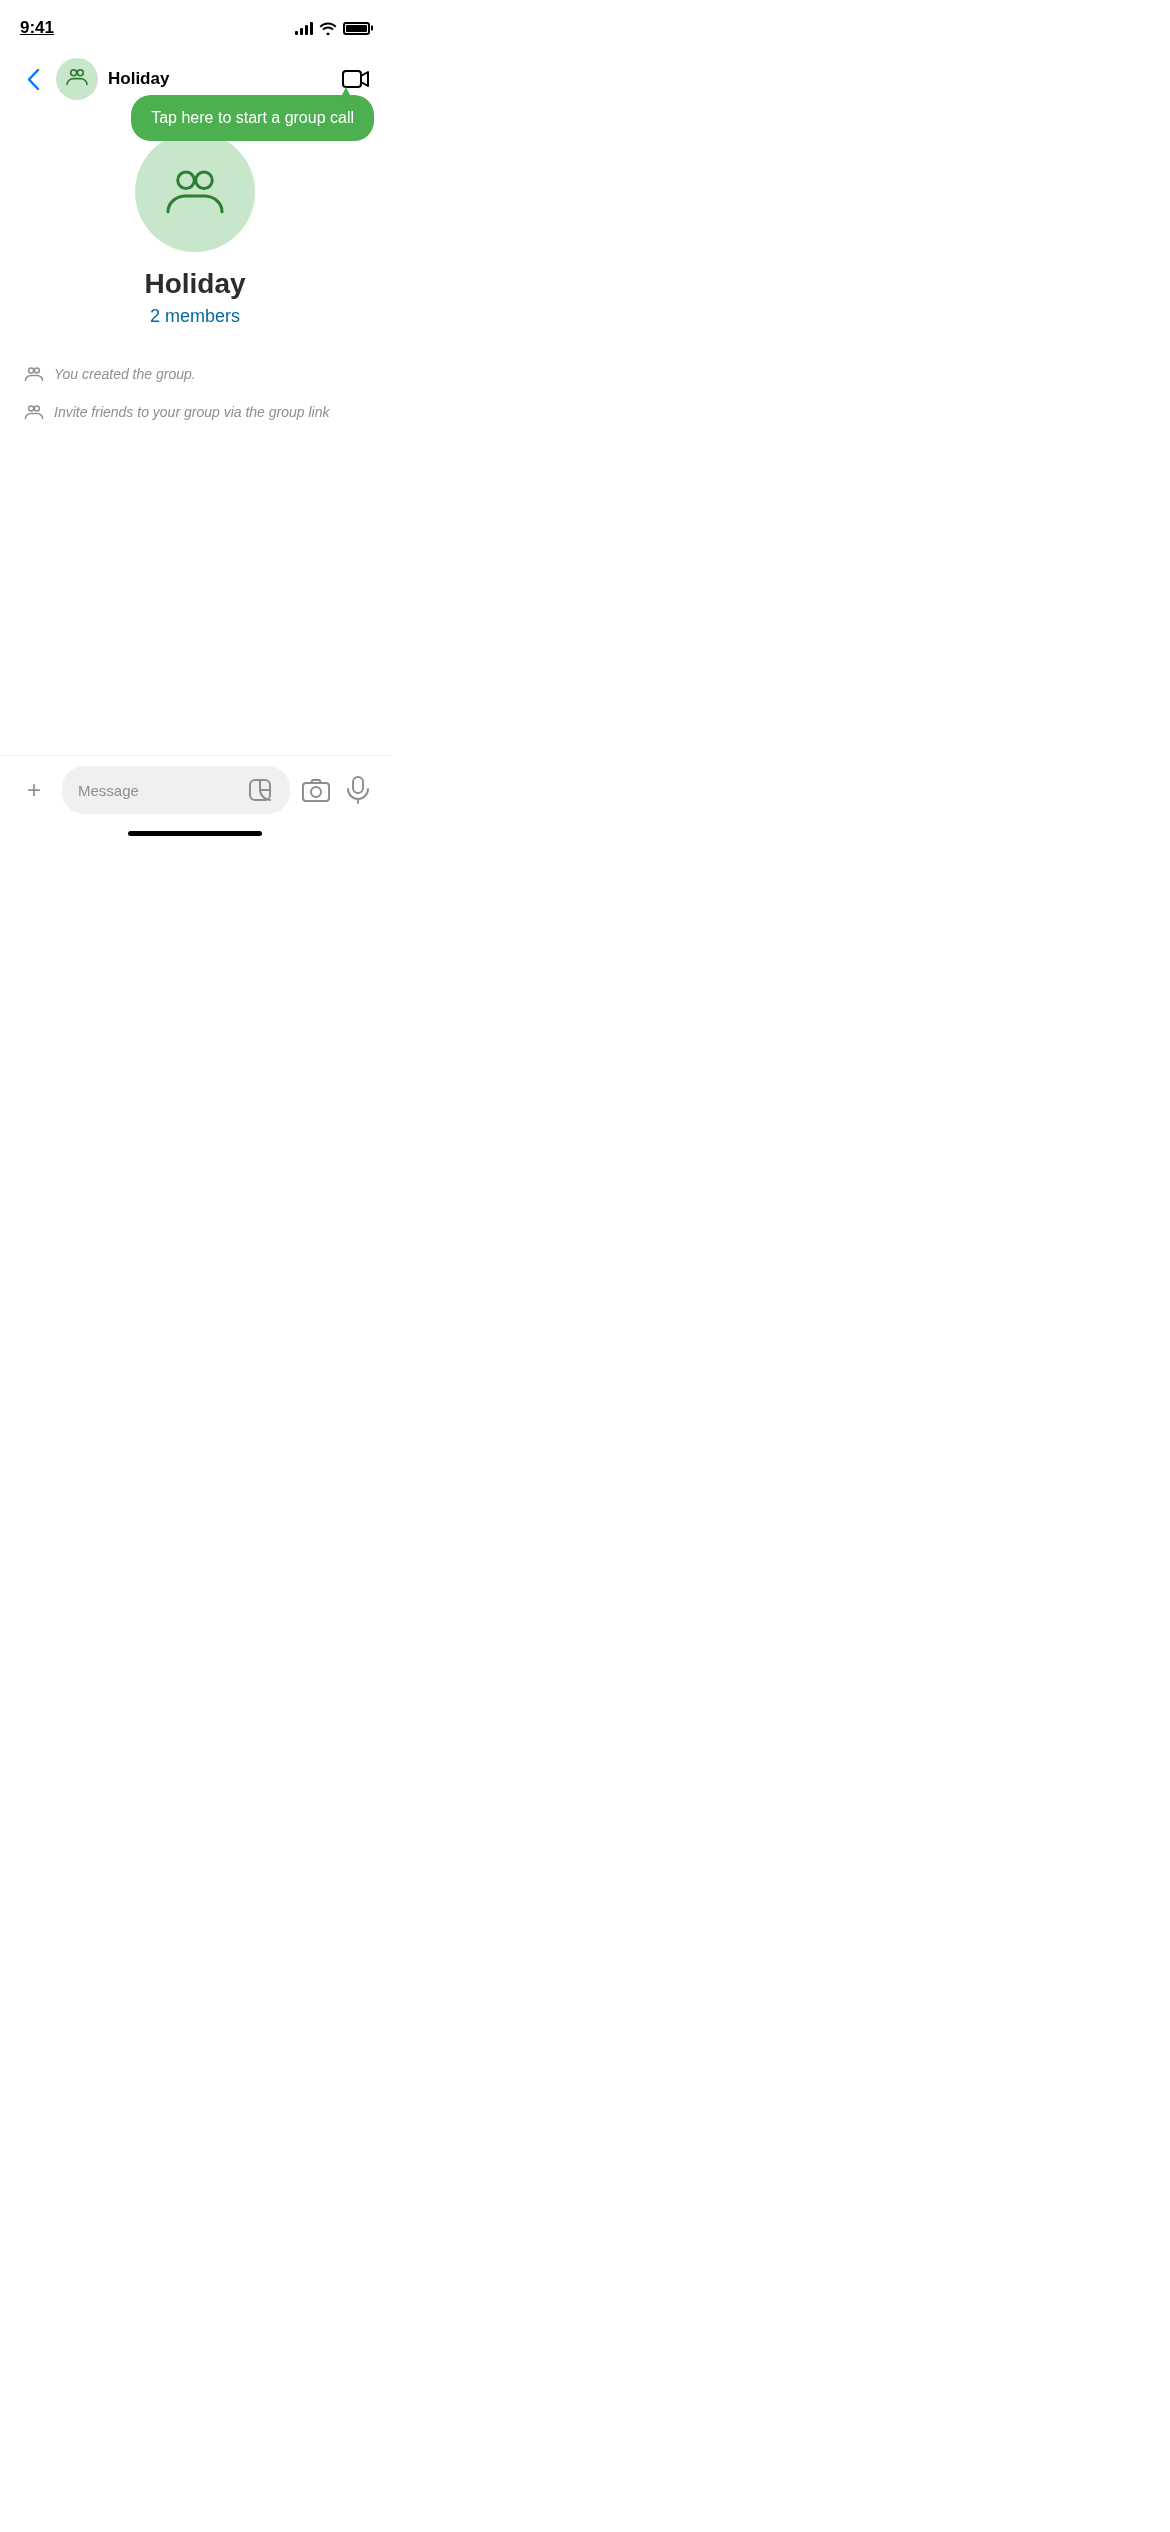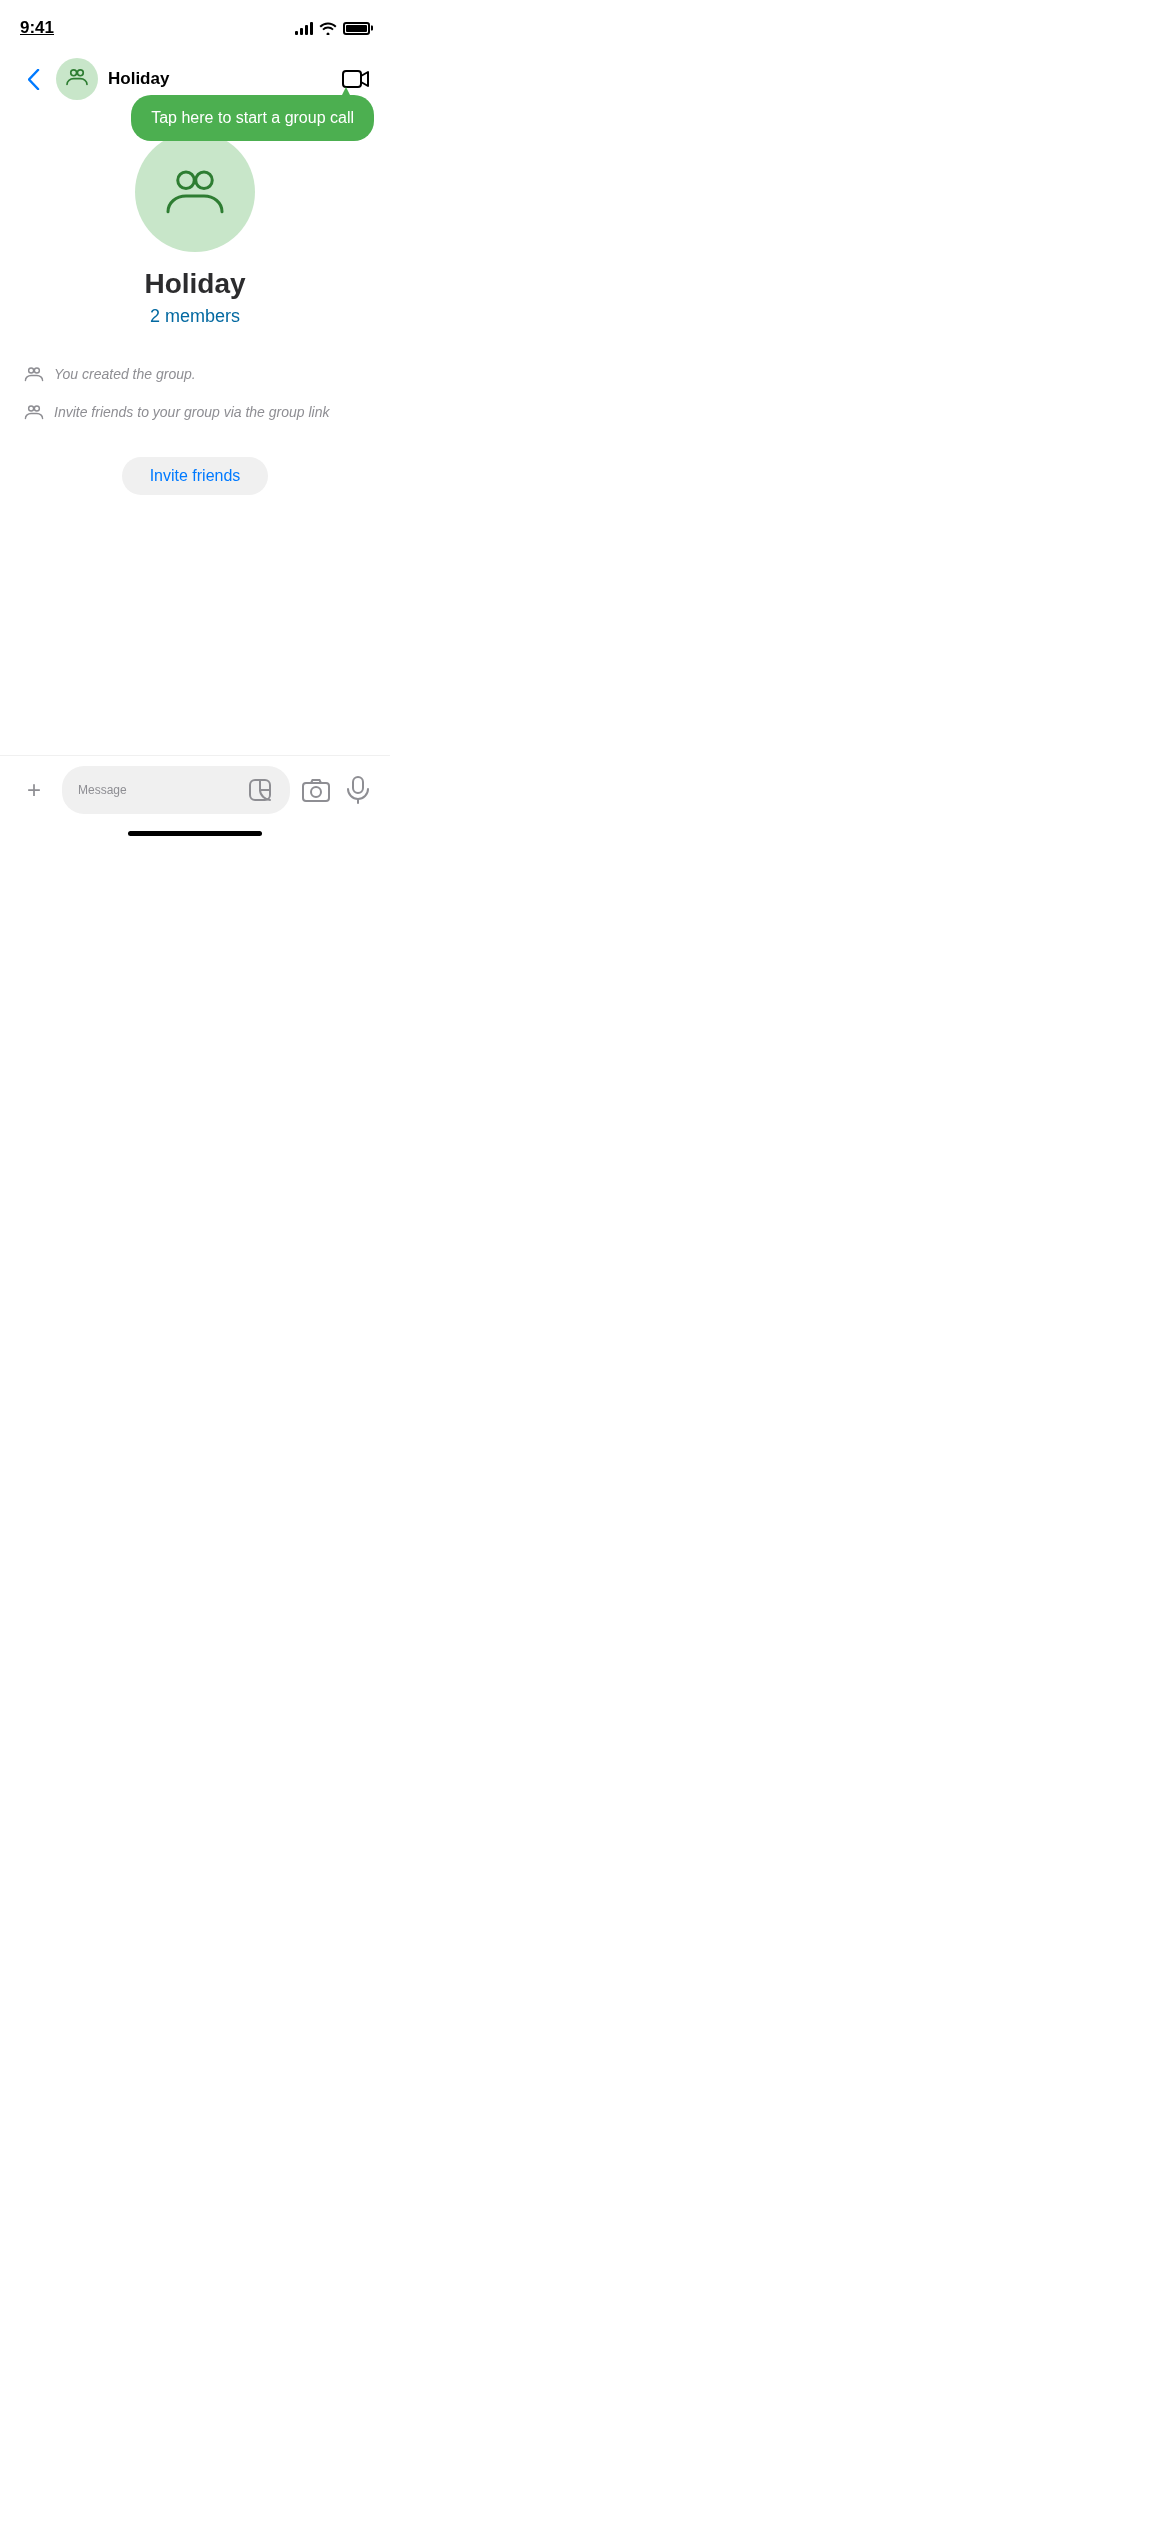--- a/index.html
+++ b/index.html
@@ -269,21 +269,21 @@
       font-size: 16px;
       color: #000;
       outline: none;
       display: flex;
       align-items: center;
       gap: 8px;
     }
 
     .message-input-placeholder {
       color: #8e8e93;
-      font-size: 12px;
+      font-size: 15px;
       flex: 1;
     }
 
     .sticker-btn {
       width: 28px;
       height: 28px;
       display: flex;
       align-items: center;
       justify-content: center;
       cursor: pointer;
@@ -411,23 +411,20 @@
       <span>
         <svg width="20" height="18" viewBox="0 0 28 24" fill="none">
           <circle cx="10" cy="7" r="3.5" stroke="#8e8e93" stroke-width="2" fill="none"></circle>
           <circle cx="18" cy="7" r="3.5" stroke="#8e8e93" stroke-width="2" fill="none"></circle>
           <path d="M2 21c0-4 3.6-7 8-7h8c4.4 0 8 3 8 7" stroke="#8e8e93" stroke-width="2" stroke-linecap="round" fill="none"></path>
         </svg>
       </span>
       <span class="system-msg-text">Invite friends to your group via the group link</span>
     </div>
 
-    <div class="invite-btn-container">
-      <button class="invite-btn">Invite friends</button>
-    </div>
   </div>
 </div>
 
 <div class="bottom-bar">
   <div class="plus-btn">+</div>
 
   <div class="message-input">
     <span class="message-input-placeholder">Message</span>
     <div class="sticker-btn">
       <svg width="24" height="24" viewBox="0 0 24 24" fill="none">

